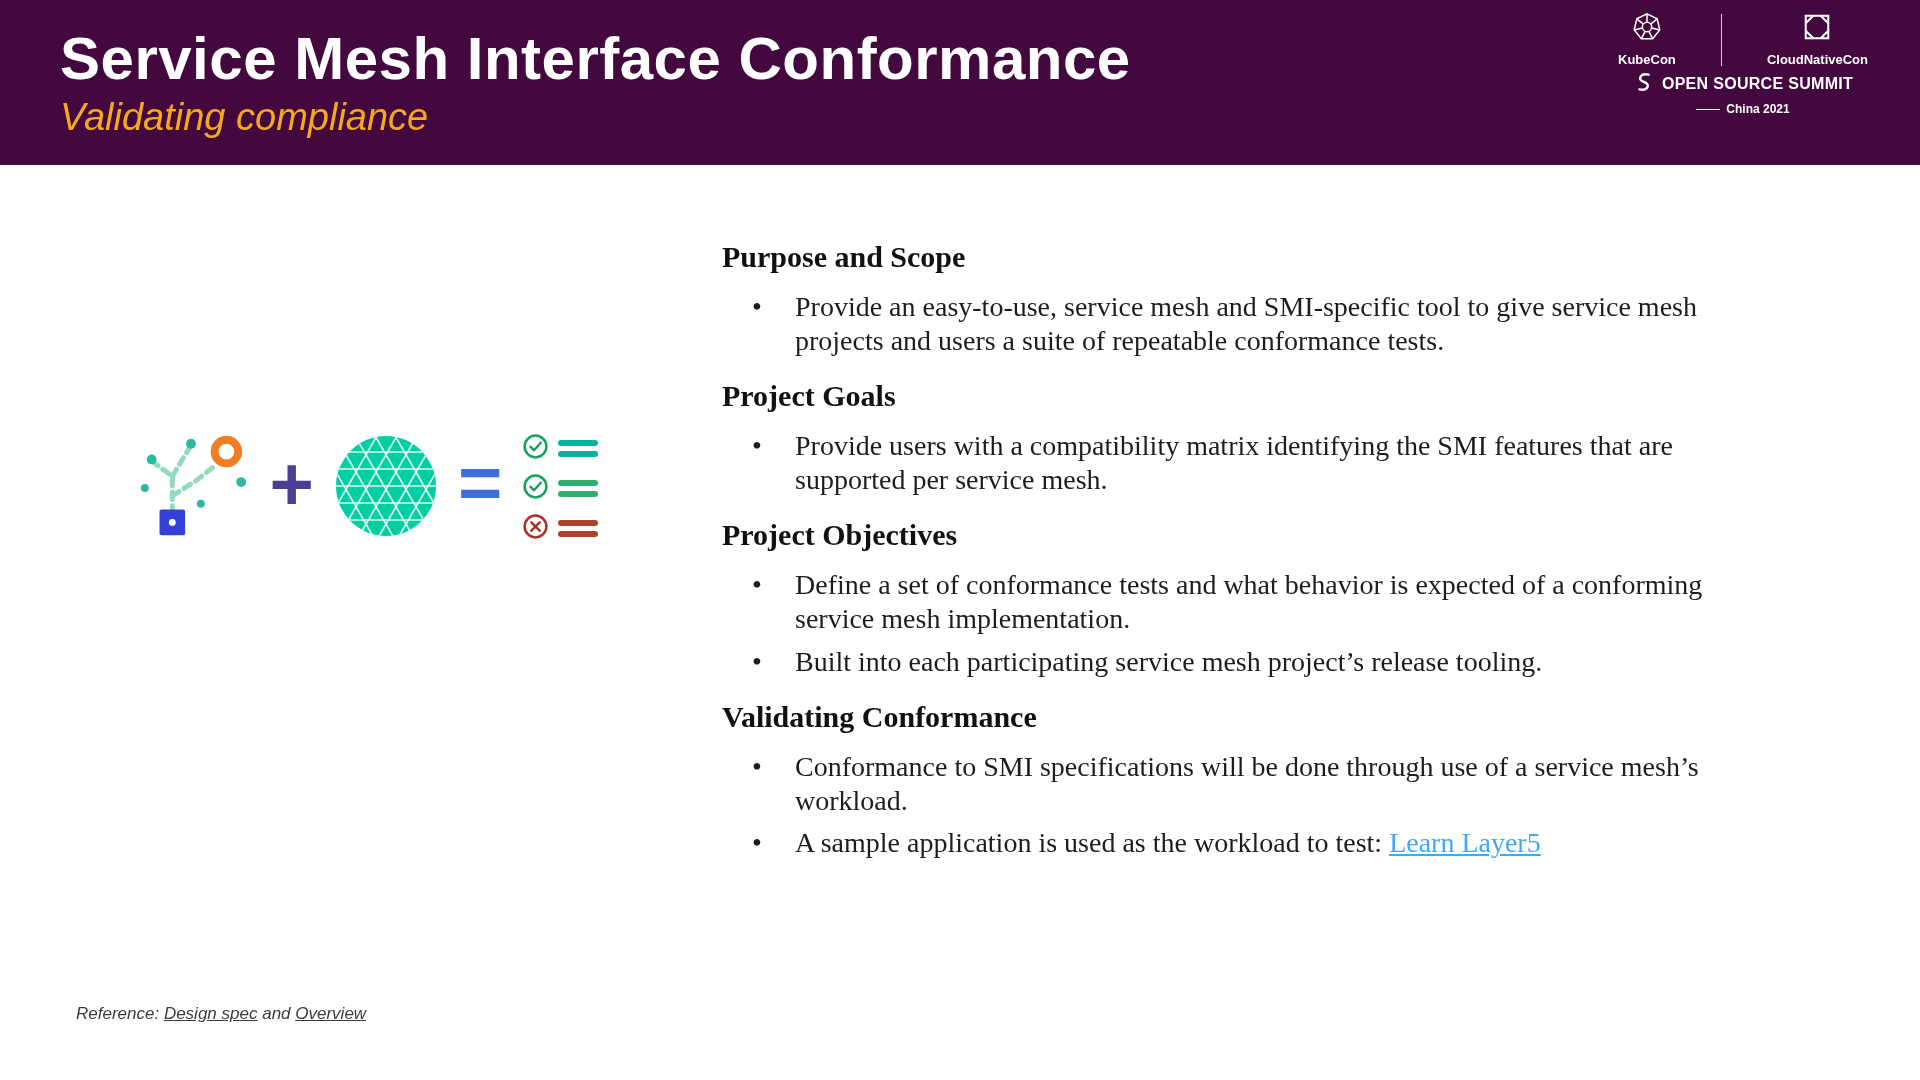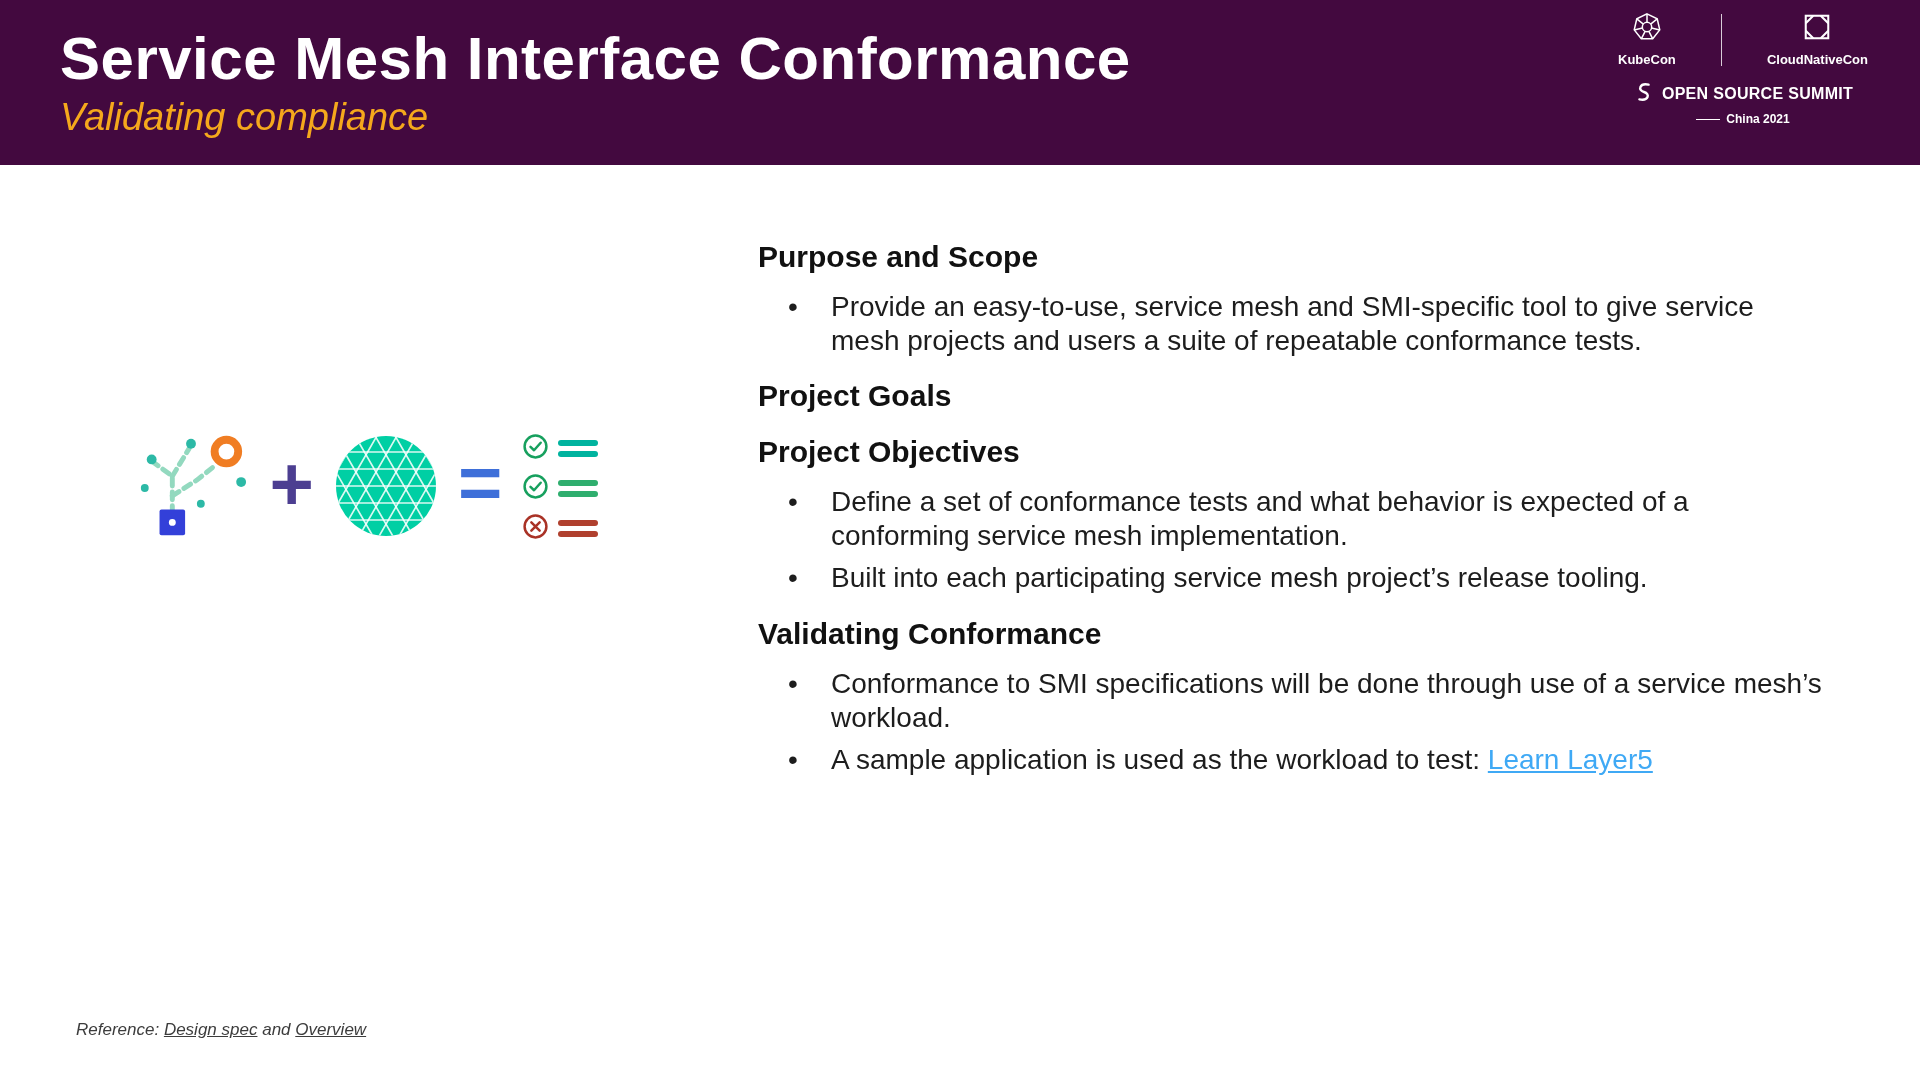--- a/index.html
+++ b/index.html
@@ -41,29 +41,29 @@
     right:52px;
     top:12px;
     width:250px;
     color:#ffffff;
     text-align:center;
   }
   .logo-row { display:flex; align-items:center; justify-content:space-between; gap:16px; }
   .logo-block { display:flex; flex-direction:column; align-items:center; gap:6px; }
   .logo-divider { width:1px; height:52px; background:rgba(255,255,255,.8); }
   .llabel { font-size:13px; font-weight:bold; }
-  .summit-row { display:flex; align-items:center; justify-content:center; gap:7px; margin-top:14px; }
+  .summit-row { display:flex; align-items:center; justify-content:center; gap:7px; margin-top:4px; }
   .slabel { font-size:16px; font-weight:bold; letter-spacing:.3px; }
   .china-row { display:flex; align-items:center; justify-content:center; gap:6px; margin-top:5px; font-size:12px; font-weight:bold; }
   .china-line { width:24px; height:1px; background:#ffffff; }
 
   
   main { display:flex; align-items:flex-start; padding:75px 0 0 40px; }
   .left-col { width:650px; display:flex; flex-direction:column; align-items:center; }
-  .right-col { width:1064px; margin-left:68px; }
+  .right-col { width:1064px; margin-left:32px;font-family:Liberation Serif, serif; }
 
   
   .graphic-row { margin-top:187px; display:flex; align-items:center; gap:20px; }
   .op { font-weight:bold; line-height:1; }
   .plus   { font-size:76px; color:#4c3e91; margin-top:-8px; }
   .equals { font-size:76px; color:#3e6fd9; margin-top:-10px; }
 
   .checklist { display:flex; flex-direction:column; gap:9px; }
   .check-row { display:flex; align-items:center; gap:9px; }
   .bars { display:flex; flex-direction:column; gap:5px; }
@@ -106,21 +106,21 @@
     left:0; top:0;
     font-size:28px;
     color:#1d1d1d;
   }
   .learn-link { color:#3fa9f5; text-decoration:underline; cursor:pointer; }
 
   
   footer {
     position:absolute;
     left:76px;
-    bottom:40px;
+    bottom:56px;
     font-size:17px;
     font-style:italic;
     color:#3c3c3c;
   }
   footer a { color:#3c3c3c; text-decoration:underline; cursor:pointer; }
 </style>
 </head>
 <body>
 
 <header>
@@ -258,20 +258,21 @@
 
   <div class="right-col">
 
     <section>
       <h2 class="section-heading">Purpose and Scope</h2>
       <div class="bullet"><span>Provide an easy-to-use, service mesh and SMI-specific tool to give service mesh projects and users a suite of repeatable conformance tests.</span></div>
     </section>
 
     <section>
       <h2 class="section-heading">Project Goals</h2>
+      <div class="bullet"><span>Provide users with a compatibility matrix identifying the SMI features that are supported per service mesh.</span></div>
     </section>
 
     <section>
       <h2 class="section-heading">Project Objectives</h2>
       <div class="bullet"><span>Define a set of conformance tests and what behavior is expected of a conforming service mesh implementation.</span></div>
       <div class="bullet"><span>Built into each participating service mesh project’s release tooling.</span></div>
     </section>
 
     <section>
       <h2 class="section-heading">Validating Conformance</h2>

